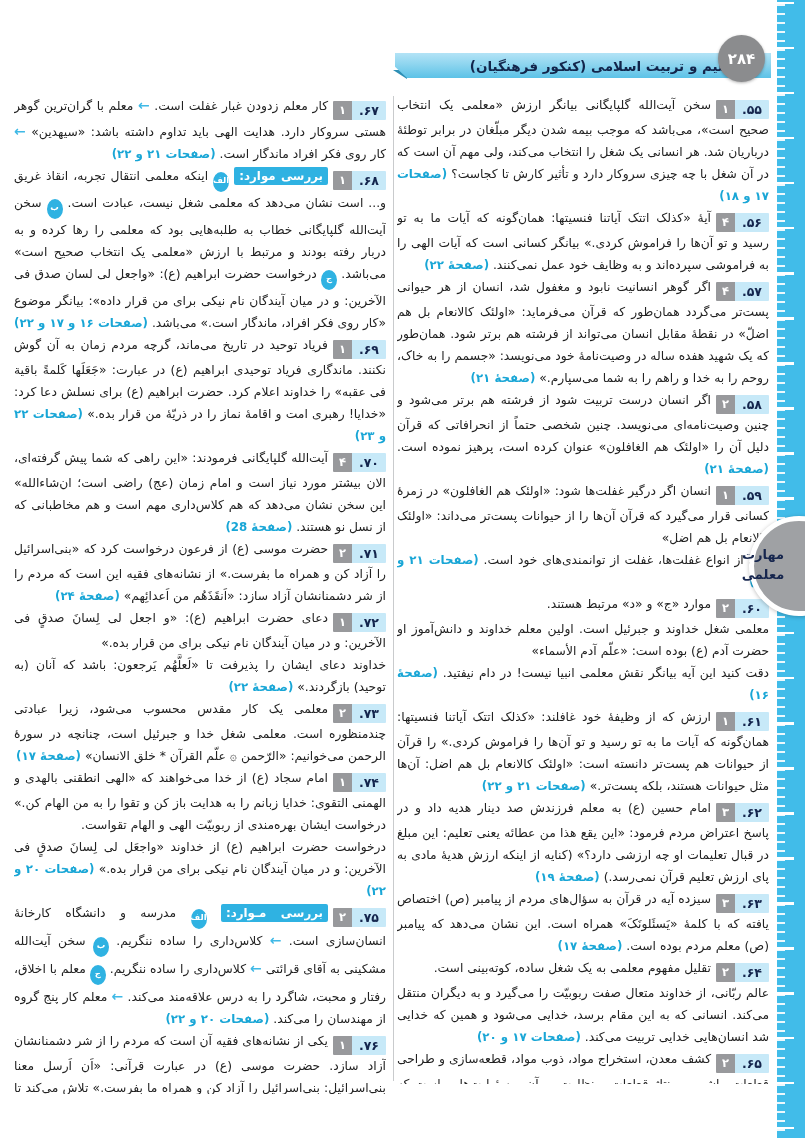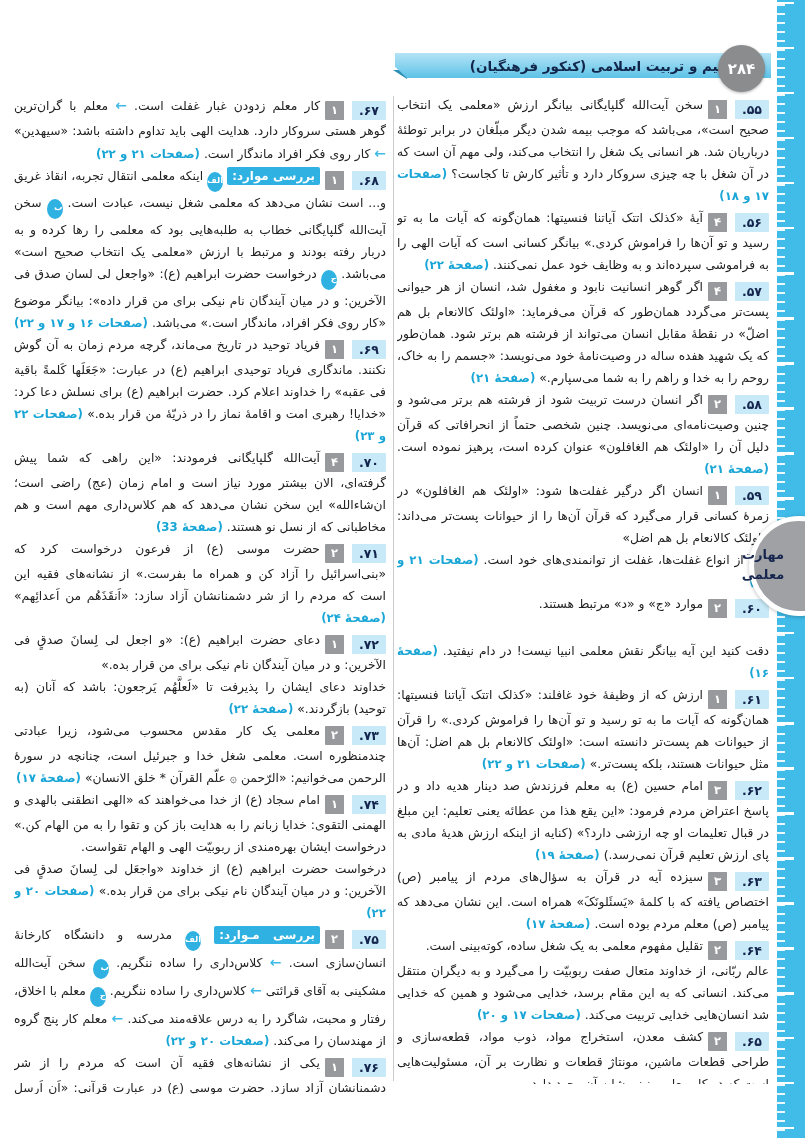--- a/index.html
+++ b/index.html
@@ -17,21 +17,21 @@
   
   .ribbon { position:absolute; top:53px; right:34px; width:376px; height:25px;
     background:linear-gradient(180deg,#b3e3f6 0%, #8ed5ef 45%, #5cc2e7 100%);
     box-shadow:0 2px 3px rgba(0,0,0,.28);
     clip-path:polygon(0 0, 100% 0, 100% 100%, 12px 100%, 0 55%);
     display:flex; align-items:center; justify-content:center; z-index:2; }
   .ribbon .title { color:#12254b; font-weight:bold; font-size:13.5px; padding-left:40px; }
   .ribbon-fold { position:absolute; top:70px; right:398px; width:0; height:0; z-index:1;
     border-top:9px solid #2e8fb5; border-left:14px solid transparent; }
 
-  .page-circle { position:absolute; top:45px; right:40px; width:47px; height:47px;
+  .page-circle { position:absolute; top:35px; right:40px; width:47px; height:47px;
     border-radius:50%; background:#8b8c8e; box-shadow:0 1px 3px rgba(0,0,0,.3);
     display:flex; align-items:center; justify-content:center;
     color:#fff; font-weight:bold; font-size:15px; z-index:3; }
 
   
   .side-tab { position:absolute; top:516px; right:-44px; width:100px; height:100px;
     border-radius:50%; background:#9fa1a4; border:5px solid #ffffff;
     box-shadow:0 1px 4px rgba(0,0,0,.25); z-index:4; }
   .side-tab-text { position:absolute; top:24px; right:52px; width:58px; text-align:center;
     color:#16264e; font-weight:bold; font-size:13px; line-height:20px; }
@@ -41,29 +41,29 @@
     font-size:12.3px; line-height:22px; color:#222; overflow:hidden; }
   .col-right { right:36px; width:372px; height:990px; }
   .col-left  { left:14px;  width:372px; height:1000px; }
   .divider { position:absolute; top:96px; left:393px; width:1px; height:985px; background:#c9cbcd; }
 
   .item { margin:0; }
 
   .qbadge { display:inline-flex; direction:rtl; align-items:stretch; height:19px;
     vertical-align:-5px; margin-left:5px; border-radius:1px; overflow:hidden; }
   .qnum { background:#c7e9f8; color:#14254d; font-weight:bold; font-size:12.5px;
-    line-height:19px; padding:0 7px;margin-left:8px; }
+    line-height:19px; padding:0 7px; }
   .ans  { background:#98999c; color:#ffffff; font-weight:bold; font-size:11.5px;
     width:19px; text-align:center; line-height:19px; }
 
   .ref { color:#19a6d6; font-weight:bold; font-size:11.8px; }
   .hl  { background:#2fb2e2; color:#fff; font-weight:bold; font-size:11.8px;
     padding:2px 5px; border-radius:2px; }
   .bcircle { display:inline-block; background:#2fb2e2; color:#fff; border-radius:50%;
-    width:16px; height:20px; line-height:16px; font-size:8.5px;
+    width:16px; height:20px; line-height:16px; text-align:center; font-size:8.5px;
     font-weight:bold; vertical-align:-3px; }
   .arrow { color:#3fb9e6; font-weight:bold; font-size:14px; }
 </style>
 </head>
 <body>
 
 <div class="page">
 
   <div class="ruler">
     <div class="ticks-short"></div>
@@ -105,21 +105,21 @@
           <span class="qnum">۵۸.</span>
           <span class="ans">۲</span>
         </span><span class="t">اگر انسان درست تربیت شود از فرشته هم برتر می‌شود و چنین وصیت‌نامه‌ای می‌نویسد. چنین شخصی حتماً از انحرافاتی که قرآن دلیل آن را «اولئک هم الغافلون» عنوان کرده است، پرهیز نموده است. </span><span class="ref">(صفحهٔ ۲۱)</span></div>
       <div class="item"><span class="qbadge">
           <span class="qnum">۵۹.</span>
           <span class="ans">۱</span>
         </span><span class="t">انسان اگر درگیر غفلت‌ها شود: «اولئک هم الغافلون» در زمرهٔ کسانی قرار می‌گیرد که قرآن آن‌ها را از حیوانات پست‌تر می‌داند: «اولئک کالانعام بل هم اضل»</span><br><span class="t">یکی از انواع غفلت‌ها، غفلت از توانمندی‌های خود است. </span><span class="ref">(صفحات ۲۱ و ۲۲)</span></div>
       <div class="item"><span class="qbadge">
           <span class="qnum">۶۰.</span>
           <span class="ans">۲</span>
-        </span><span class="t">موارد «ج» و «د» مرتبط هستند.</span><br><br><span class="t">دقت کنید این آیه بیانگر نقش معلمی انبیا نیست! در دام نیفتید. </span><span class="ref">(صفحهٔ ۱۶)</span></div>
+        </span><span class="t">موارد «ج» و «د» مرتبط هستند.</span><br><span class="t">معلمی شغل خداوند و جبرئیل است. اولین معلم خداوند و دانش‌آموز او حضرت آدم (ع) بوده است: «علّم آدم الأسماء»</span><br><span class="t">دقت کنید این آیه بیانگر نقش معلمی انبیا نیست! در دام نیفتید. </span><span class="ref">(صفحهٔ ۱۶)</span></div>
       <div class="item"><span class="qbadge">
           <span class="qnum">۶۱.</span>
           <span class="ans">۱</span>
         </span><span class="t">ارزش که از وظیفهٔ خود غافلند: «کذلک اتتک آیاتنا فنسیتها: همان‌گونه که آیات ما به تو رسید و تو آن‌ها را فراموش کردی.» را قرآن از حیوانات هم پست‌تر دانسته است: «اولئک کالانعام بل هم اضل: آن‌ها مثل حیوانات هستند، بلکه پست‌تر.» </span><span class="ref">(صفحات ۲۱ و ۲۲)</span></div>
       <div class="item"><span class="qbadge">
           <span class="qnum">۶۲.</span>
           <span class="ans">۳</span>
         </span><span class="t">امام حسین (ع) به معلم فرزندش صد دینار هدیه داد و در پاسخ اعتراض مردم فرمود: «این یقع هذا من عطائه یعنی تعلیم: این مبلغ در قبال تعلیمات او چه ارزشی دارد؟» (کنایه از اینکه ارزش هدیهٔ مادی به پای ارزش تعلیم قرآن نمی‌رسد.) </span><span class="ref">(صفحهٔ ۱۹)</span></div>
       <div class="item"><span class="qbadge">
           <span class="qnum">۶۳.</span>
@@ -143,21 +143,21 @@
           <span class="qnum">۶۸.</span>
           <span class="ans">۱</span>
         </span><span class="hl">بررسی موارد:</span><span class="t"> </span><span class="bcircle">الف</span><span class="t"> اینکه معلمی انتقال تجربه، انقاذ غریق و... است نشان می‌دهد که معلمی شغل نیست، عبادت است. </span><span class="bcircle">ب</span><span class="t"> سخن آیت‌الله گلپایگانی خطاب به طلبه‌هایی بود که معلمی را رها کرده و به دربار رفته بودند و مرتبط با ارزش «معلمی یک انتخاب صحیح است» می‌باشد. </span><span class="bcircle">ج</span><span class="t"> درخواست حضرت ابراهیم (ع): «واجعل لی لسان صدق فی الآخرین: و در میان آیندگان نام نیکی برای من قرار داده»: بیانگر موضوع «کار روی فکر افراد، ماندگار است.» می‌باشد. </span><span class="ref">(صفحات ۱۶ و ۱۷ و ۲۲)</span></div>
       <div class="item"><span class="qbadge">
           <span class="qnum">۶۹.</span>
           <span class="ans">۱</span>
         </span><span class="t">فریاد توحید در تاریخ می‌ماند، گرچه مردم زمان به آن گوش نکنند. ماندگاری فریاد توحیدی ابراهیم (ع) در عبارت: «جَعَلَها کَلمةً باقیة فی عقبه» را خداوند اعلام کرد. حضرت ابراهیم (ع) برای نسلش دعا کرد: «خدایا! رهبری امت و اقامهٔ نماز را در ذریّهٔ من قرار بده.» </span><span class="ref">(صفحات ۲۲ و ۲۳)</span></div>
       <div class="item"><span class="qbadge">
           <span class="qnum">۷۰.</span>
           <span class="ans">۴</span>
-        </span><span class="t">آیت‌الله گلپایگانی فرمودند: «این راهی که شما پیش گرفته‌ای، الان بیشتر مورد نیاز است و امام زمان (عج) راضی است؛ ان‌شاءالله» این سخن نشان می‌دهد که هم کلاس‌داری مهم است و هم مخاطبانی که از نسل نو هستند. </span><span class="ref">(صفحهٔ 33)</span></div>
+        </span><span class="t">آیت‌الله گلپایگانی فرمودند: «این راهی که شما پیش گرفته‌ای، الان بیشتر مورد نیاز است و امام زمان (عج) راضی است؛ ان‌شاءالله» این سخن نشان می‌دهد که هم کلاس‌داری مهم است و هم مخاطبانی که از نسل نو هستند. </span><span class="ref">(صفحهٔ 28)</span></div>
       <div class="item"><span class="qbadge">
           <span class="qnum">۷۱.</span>
           <span class="ans">۲</span>
         </span><span class="t">حضرت موسی (ع) از فرعون درخواست کرد که «بنی‌اسرائیل را آزاد کن و همراه ما بفرست.» از نشانه‌های فقیه این است که مردم را از شر دشمنانشان آزاد سازد: «اَنقَذَهُم من اَعدائِهم» </span><span class="ref">(صفحهٔ ۲۴)</span></div>
       <div class="item"><span class="qbadge">
           <span class="qnum">۷۲.</span>
           <span class="ans">۱</span>
         </span><span class="t">دعای حضرت ابراهیم (ع): «و اجعل لی لِسانَ صدقٍ فی الآخرین: و در میان آیندگان نام نیکی برای من قرار بده.»</span><br><span class="t">خداوند دعای ایشان را پذیرفت تا «لَعلَّهُم یَرجعون: باشد که آنان (به توحید) بازگردند.» </span><span class="ref">(صفحهٔ ۲۲)</span></div>
       <div class="item"><span class="qbadge">
           <span class="qnum">۷۳.</span>

